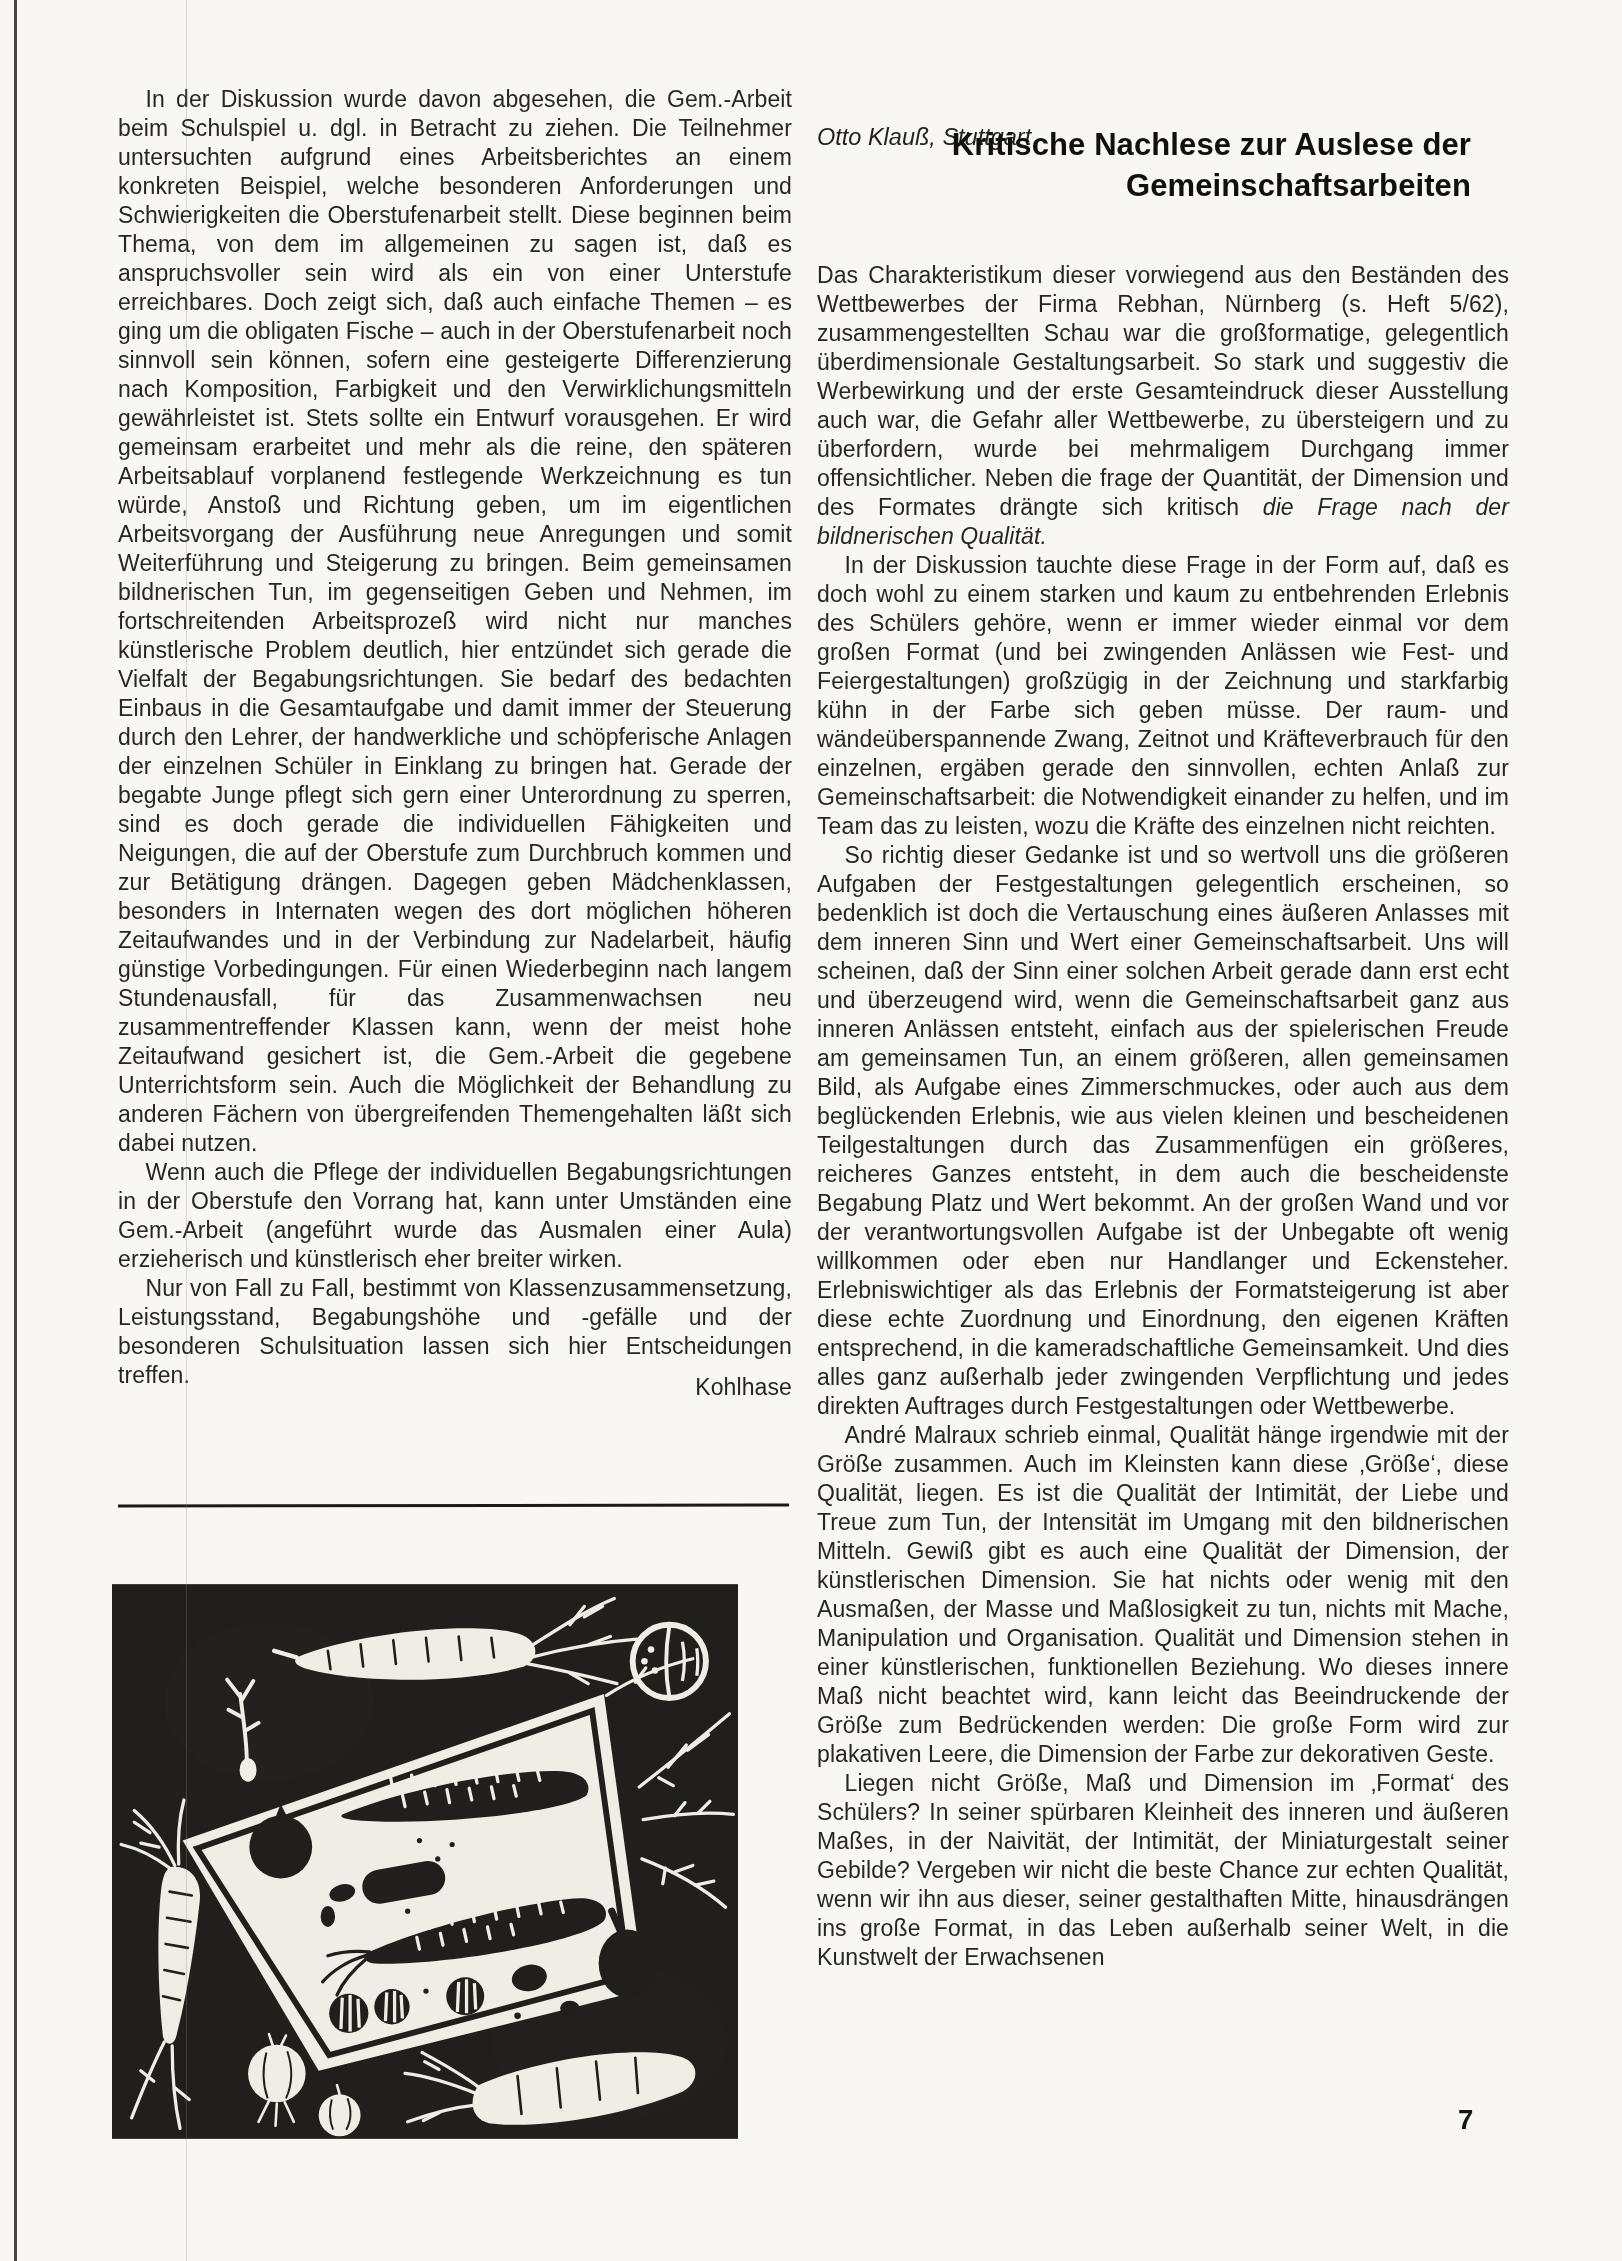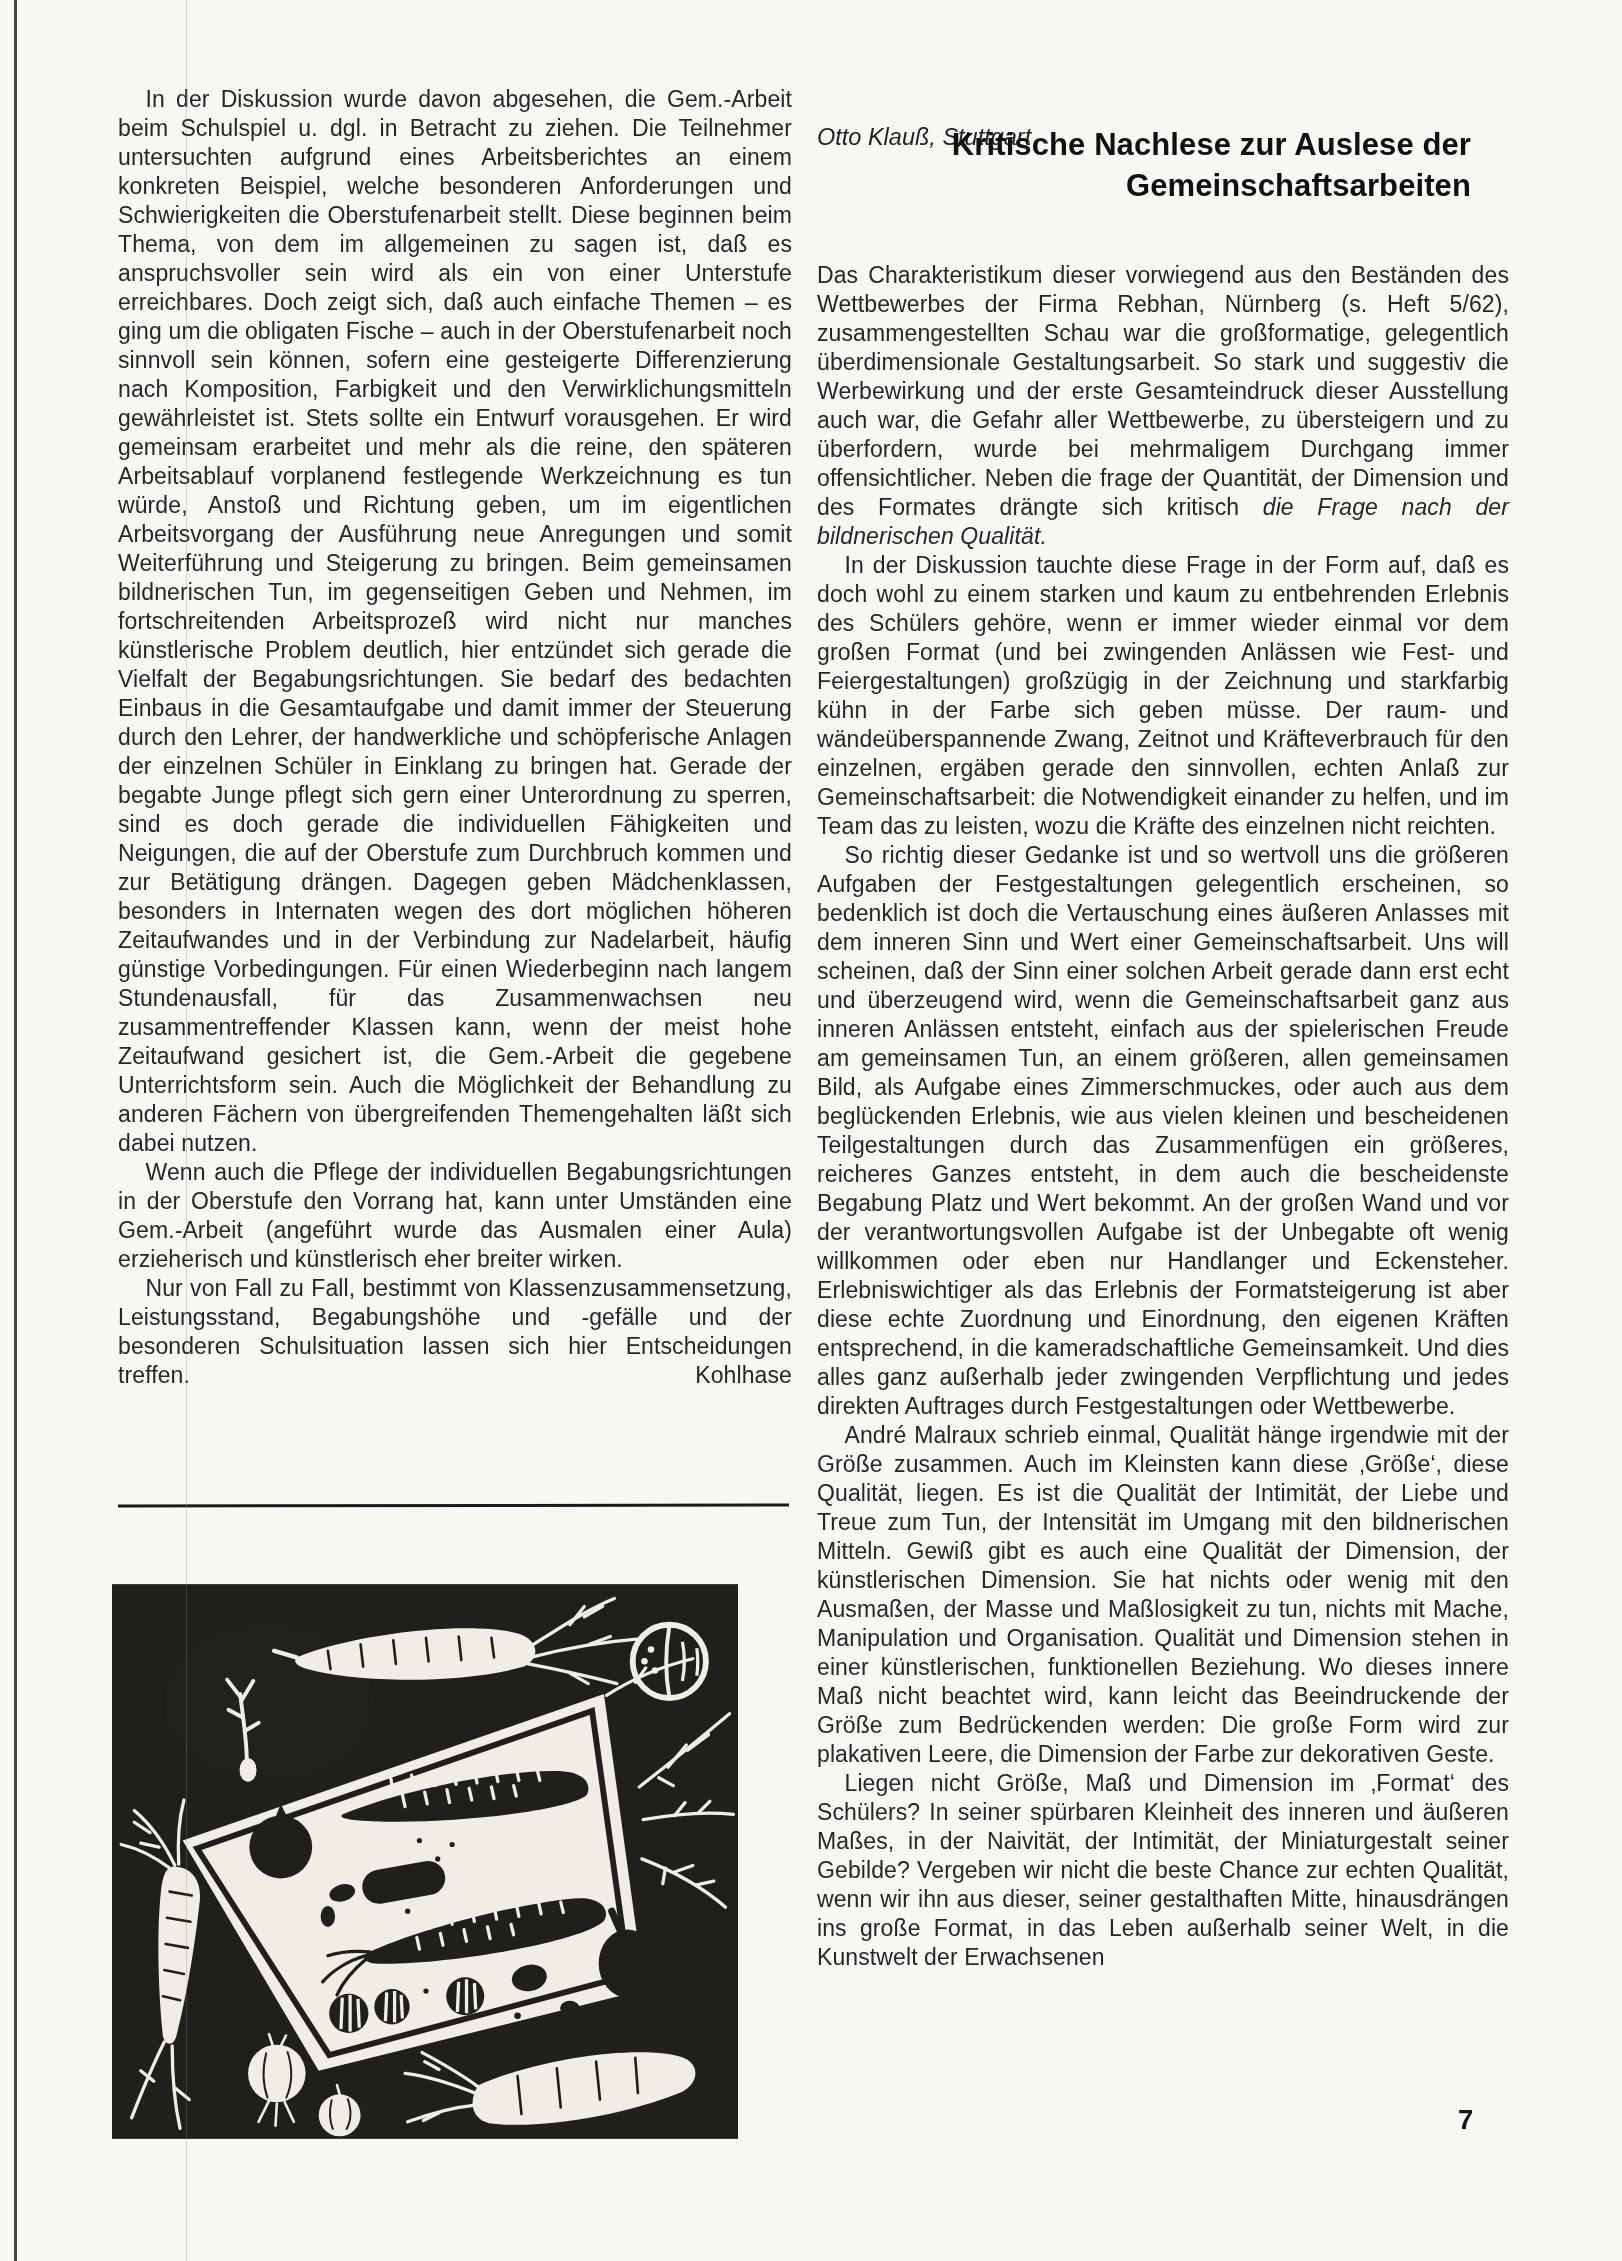--- a/index.html
+++ b/index.html
@@ -33,21 +33,21 @@
   .byline{
     position:absolute;left:817px;top:84px;width:692px;
     font-size:23.5px;font-style:italic;color:#222;margin-top:40px;
   }
   .title{
     position:absolute;left:817px;top:124px;width:654px;
     font-size:31px;line-height:41px;font-weight:bold;color:#101010;
     letter-spacing:0.1px;
     text-align:right;
   }
-  .sig{float:right;}
+  .sig{float:right;margin-top:12px;}
   .divider{
     position:absolute;left:118px;top:1504px;width:671px;height:2.6px;
     background:#1a1a1a;transform:rotate(-0.08deg);
   }
   .artwork{
     position:absolute;left:112px;top:1584px;width:626px;height:555px;
     z-index:1;
   }
   .page-number{
     position:absolute;left:1458px;top:2104px;width:52px;

